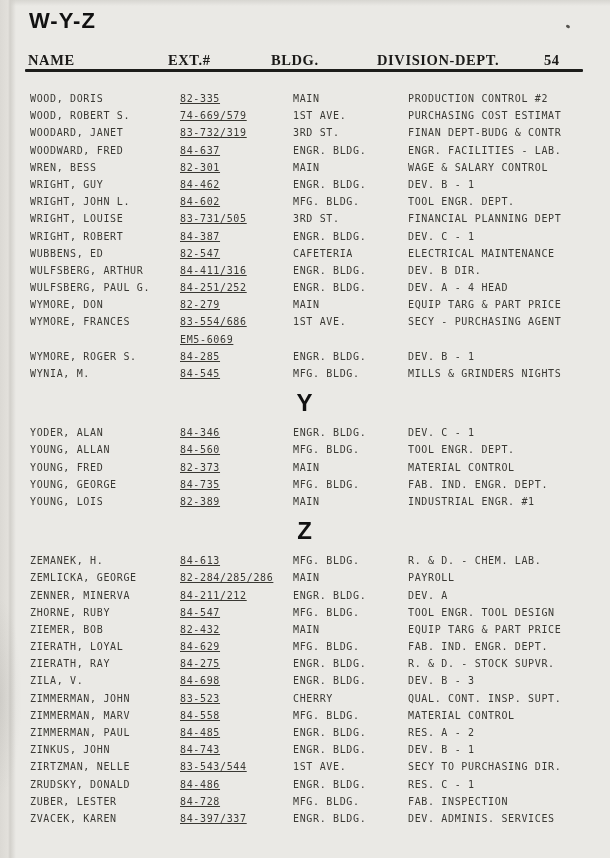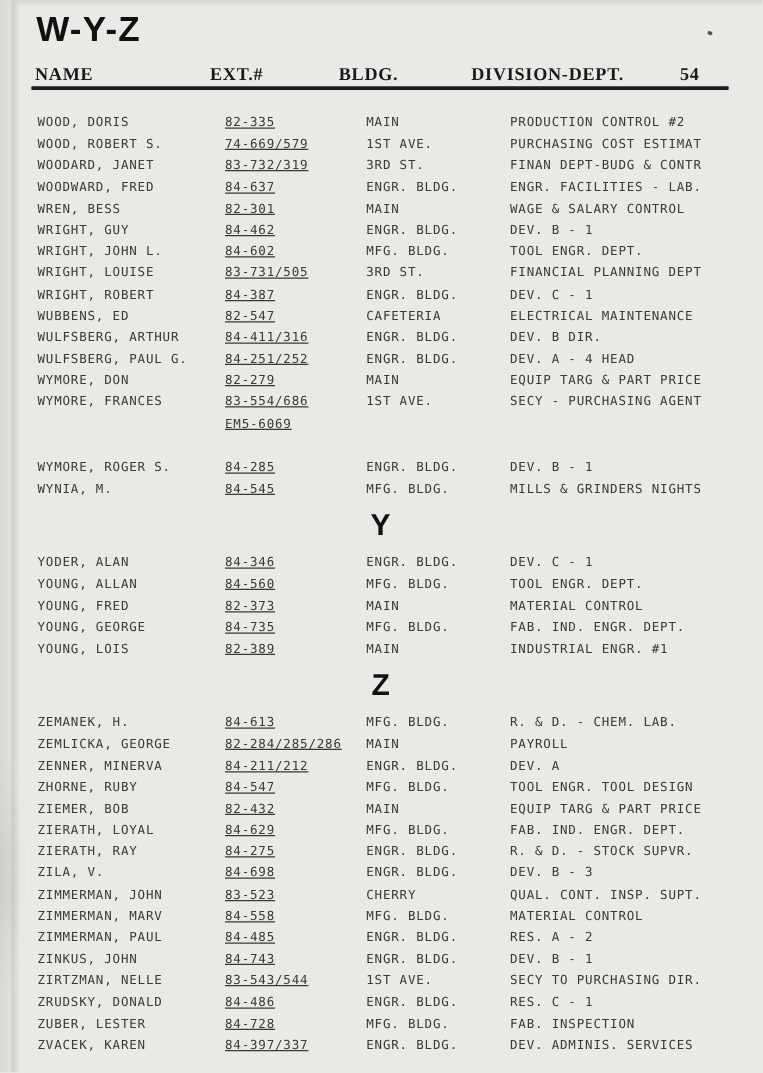--- a/index.html
+++ b/index.html
@@ -36,21 +36,21 @@
     background: #55534e;
     border-radius: 40% 60% 50% 50%;
     transform: rotate(20deg);
   }
   .title {
     position: absolute;
     left: 29px; top: 8px;
     margin: 0;
     font-family: "Liberation Sans", sans-serif;
     font-weight: bold;
-    font-size: 28px;
+    font-size: 22px;
     letter-spacing: 1px;
     color: var(--title-ink, #111);
   }
   .colheads {
     position: absolute;
     top: 52px; left: 0; right: 0;
     height: 18px;
     font-family: "Liberation Serif", serif;
     font-weight: bold;
     font-size: 14.5px;
@@ -75,21 +75,21 @@
     top: 92px; left: 0; right: 0;
   }
   .dir-row {
     position: relative;
     height: 17.2px;
     font-size: 10px;
     letter-spacing: 0.65px;
     color: var(--ink, #3a3934);
     white-space: nowrap;
   }
-  .dir-row.gap-before { margin-top: 18px; }
+  .dir-row.gap-before { margin-top: 0; }
   .dir-row span { position: absolute; top: 1px; }
   .c-name { left: 30px; }
   .c-ext  { left: 180px; text-decoration: underline; }
   .c-bldg { left: 293px; }
   .c-div  { left: 408px; }
   .section-letter {
     font-family: "Liberation Sans", sans-serif;
     font-weight: bold;
     font-size: 24px;
     letter-spacing: 1px;

